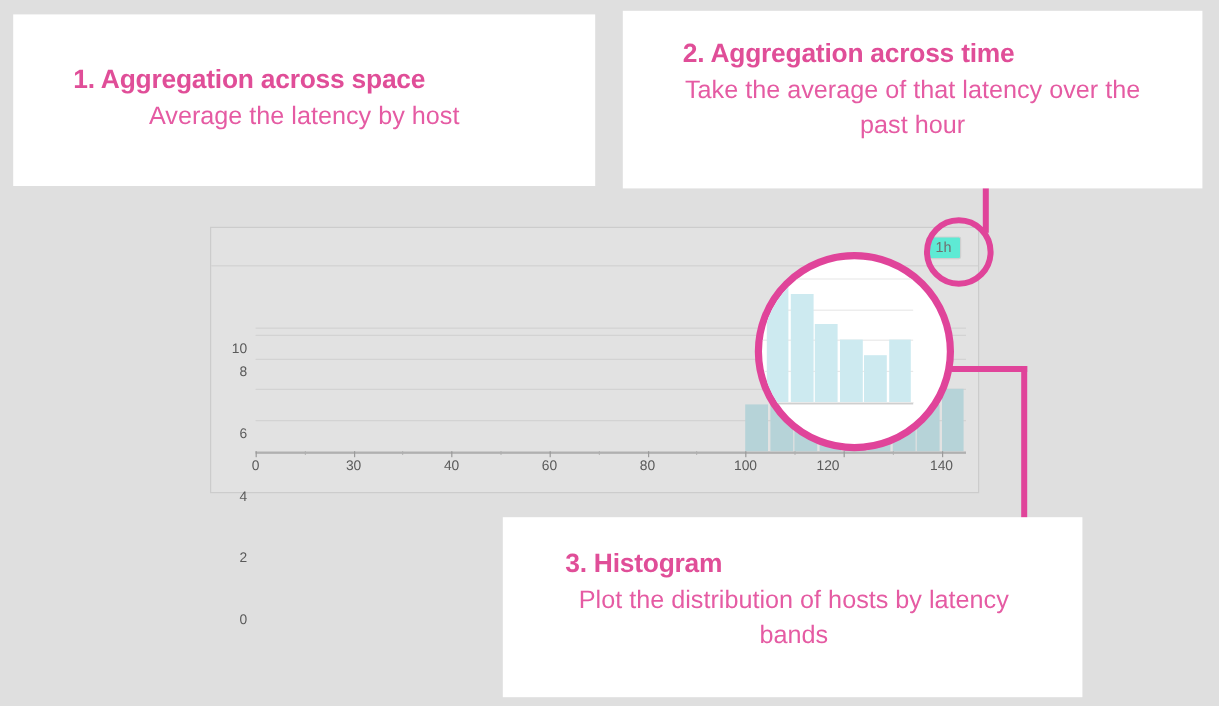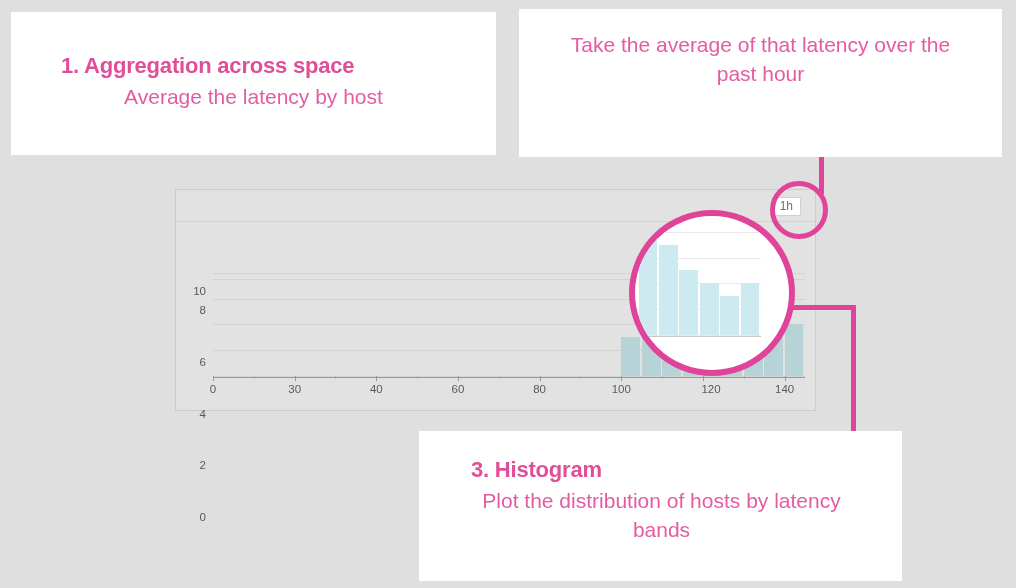--- a/index.html
+++ b/index.html
@@ -84,21 +84,21 @@
     background: #d2d2d2;
   }
 
   
   #time-badge {
     position: absolute;
     right: 14px;
     top: 7px;
     font-size: 12px;
     color: #6f6f6f;
-    background: #ffffff;
+    background: #5eead4;
     border: 1px solid #cfcfcf;
     border-radius: 2px;
     padding: 2px 7px 3px 7px;
     line-height: 1;
     z-index: 25;
   }
 
   
   #plot {
     position: absolute;
@@ -194,20 +194,21 @@
 </style>
 </head>
 <body>
 
 <div class="callout" id="callout-1">
   <p class="c-title">1. Aggregation across space</p>
   <p class="c-body">Average the latency by host</p>
 </div>
 
 <div class="callout" id="callout-2">
+  <p class="c-title">2. Aggregation across time</p>
   <p class="c-body">Take the average of that
 latency over the past hour</p>
 </div>
 
 <div class="callout" id="callout-3">
   <p class="c-title">3. Histogram</p>
   <p class="c-body">Plot the distribution of hosts by
 latency bands</p>
 </div>
 
@@ -261,21 +262,21 @@
       <div class="xtick-mark" style="left: 244.966px;"></div>
       <div class="xtick-label" style="left: 244.966px;">60</div>
       <div class="xtick-mark minor" style="left: 285.793px;"></div>
       <div class="xtick-mark" style="left: 326.621px;"></div>
       <div class="xtick-label" style="left: 326.621px;">80</div>
       <div class="xtick-mark minor" style="left: 367.448px;"></div>
       <div class="xtick-mark" style="left: 408.276px;"></div>
       <div class="xtick-label" style="left: 408.276px;">100</div>
       <div class="xtick-mark minor" style="left: 449.103px;"></div>
       <div class="xtick-mark" style="left: 489.931px;"></div>
-      <div class="xtick-label" style="left: 498px;">120</div>
+      <div class="xtick-label" style="left: 477px;">120</div>
       <div class="xtick-mark minor" style="left: 530.759px;"></div>
       <div class="xtick-mark" style="left: 571.586px;"></div>
       <div class="xtick-label" style="left: 571.586px;">140</div>
     </div>
 </div>
 
 <div id="magnifier">
   <div class="mag-inner">
     <div id="xaxis-line"></div>
   <div class="gridline" style="top: 142px;"></div>

